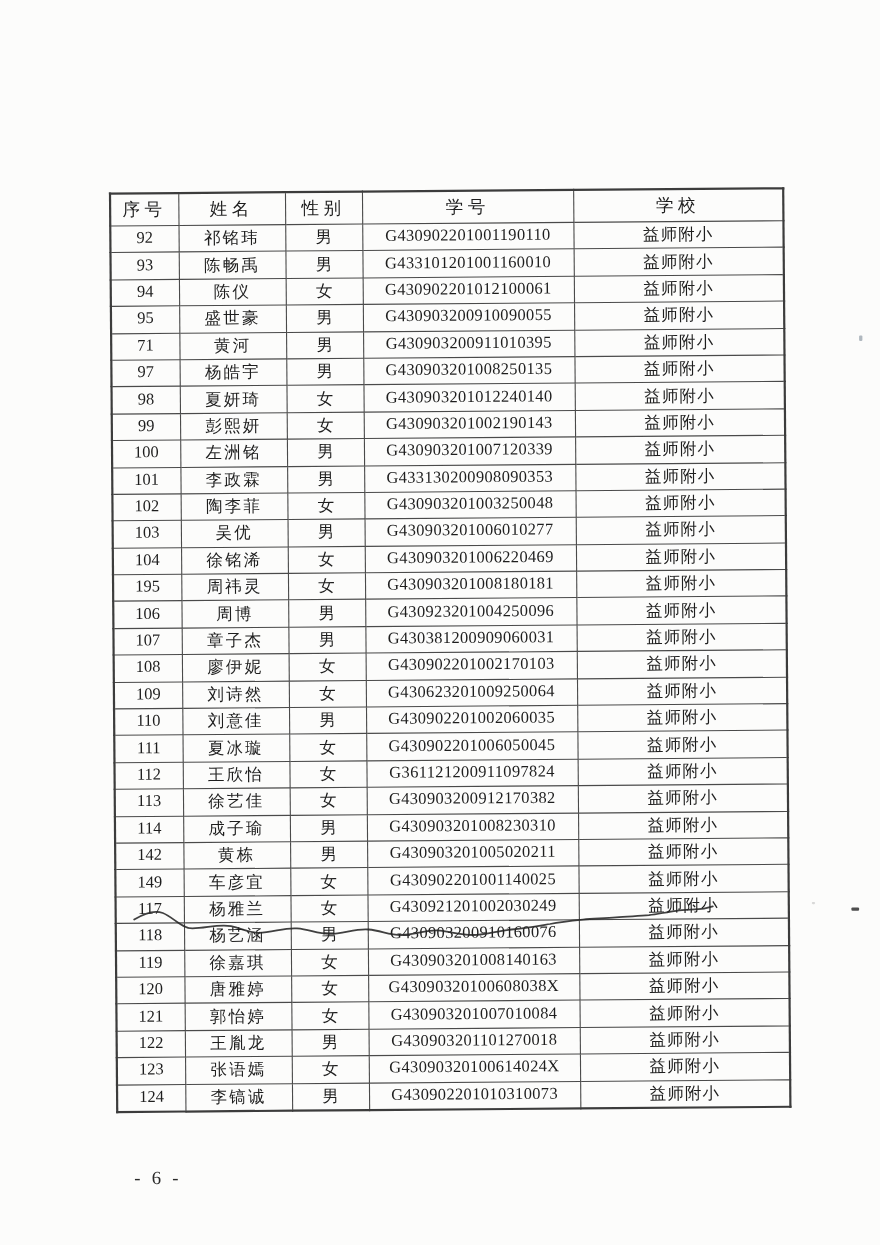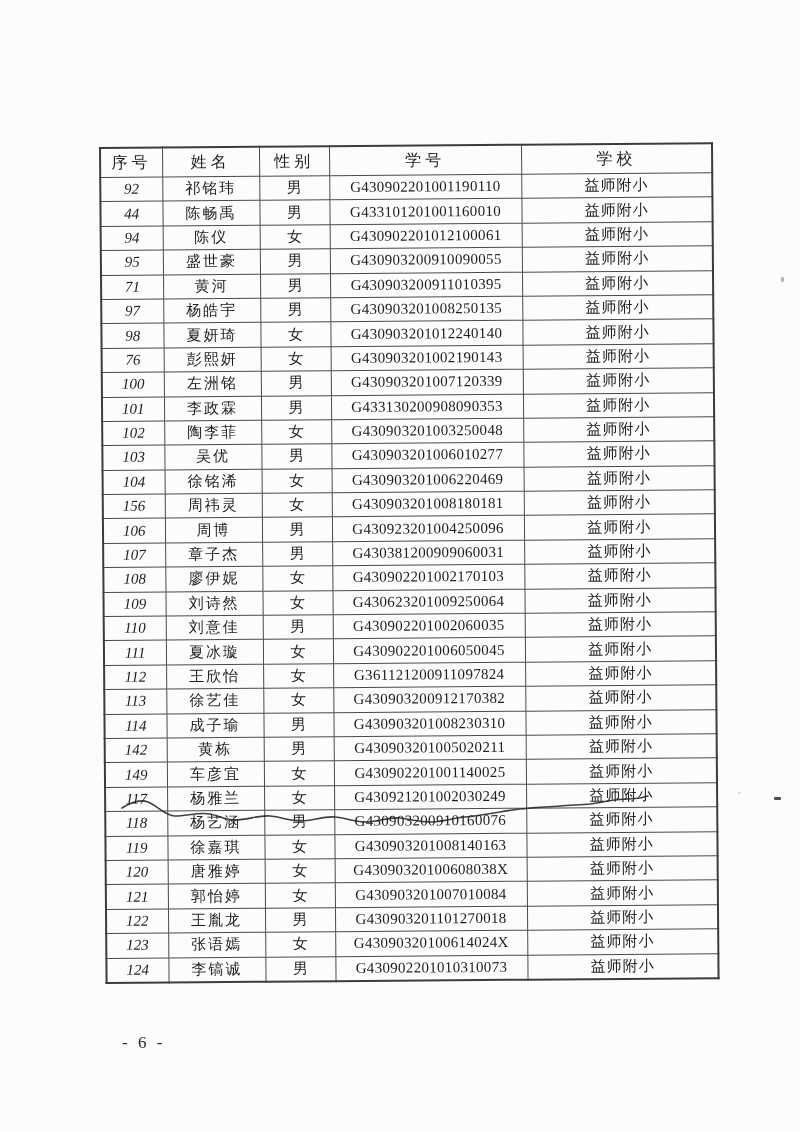--- a/index.html
+++ b/index.html
@@ -2,42 +2,42 @@
 <html><head>
 <meta charset="utf-8">
 <style>
   html,body{margin:0;padding:0;}
   body{
     width:800px;height:1132px;position:relative;overflow:hidden;
     background:#fcfcfb;
     font-family:"Liberation Serif","DejaVu Serif",serif;
     color:#1e1e1e;
   }
-  .scan-page{position:absolute;inset:0;}
+  .scan-page{position:absolute;inset:0;margin-top:28px;}
   .table-wrap{
     position:absolute;left:99px;top:147px;width:612px;
     transform:rotate(-0.45deg);transform-origin:0 0;
   }
   table.roster{
     width:612px;border-collapse:collapse;table-layout:fixed;
     border:2px solid #3c3c3c;
   }
   table.roster th, table.roster td{
     border:1px solid #4a4a4a;
     padding:0;margin:0;
     text-align:center;vertical-align:middle;
     font-weight:normal;
     color:#1e1e1e;
     overflow:hidden;white-space:nowrap;
   }
   table.roster th{height:28px;font-size:16px;letter-spacing:4px;}
   table.roster td{height:23.4px;font-size:15px;}
   td.c-id{font-size:15.5px;letter-spacing:0.3px;}
   td.c-school{text-align:left;padding-left:13px;letter-spacing:1px;}
-  td.c-index{font-size:14.5px;font-style:italic;}
+  td.c-index{font-size:14.5px;}
   td.c-name{letter-spacing:2px;}
   .page-number{
     position:absolute;left:122px;top:1033px;
     font-size:17px;letter-spacing:3px;color:#2a2a2a;
   }
   .scribble-svg{position:absolute;left:60px;top:790px;width:600px;height:40px;pointer-events:none;}
   .mark{position:absolute;border-radius:1px;}
   .mark-right-top{left:781px;top:277px;width:3px;height:5px;background:#97a2ab;opacity:.75;}
   .mark-right-mid{left:774px;top:797px;width:7px;height:3px;background:#2f2f2f;opacity:.85;}
   .mark-right-faint{left:738px;top:792px;width:3px;height:2px;background:#b9b9b9;opacity:.55;}
@@ -67,21 +67,21 @@
       </thead>
       <tbody>
           <tr>
         <td class="c-index">92</td>
         <td class="c-name">祁铭玮</td>
         <td class="c-gender">男</td>
         <td class="c-id">G430902201001190110</td>
         <td class="c-school">益师附小</td>
       </tr>
           <tr>
-        <td class="c-index">44</td>
+        <td class="c-index">93</td>
         <td class="c-name">陈畅禹</td>
         <td class="c-gender">男</td>
         <td class="c-id">G433101201001160010</td>
         <td class="c-school">益师附小</td>
       </tr>
           <tr>
         <td class="c-index">94</td>
         <td class="c-name">陈仪</td>
         <td class="c-gender">女</td>
         <td class="c-id">G430902201012100061</td>
@@ -109,21 +109,21 @@
         <td class="c-school">益师附小</td>
       </tr>
           <tr>
         <td class="c-index">98</td>
         <td class="c-name">夏妍琦</td>
         <td class="c-gender">女</td>
         <td class="c-id">G430903201012240140</td>
         <td class="c-school">益师附小</td>
       </tr>
           <tr>
-        <td class="c-index">76</td>
+        <td class="c-index">99</td>
         <td class="c-name">彭熙妍</td>
         <td class="c-gender">女</td>
         <td class="c-id">G430903201002190143</td>
         <td class="c-school">益师附小</td>
       </tr>
           <tr>
         <td class="c-index">100</td>
         <td class="c-name">左洲铭</td>
         <td class="c-gender">男</td>
         <td class="c-id">G430903201007120339</td>
@@ -151,21 +151,21 @@
         <td class="c-school">益师附小</td>
       </tr>
           <tr>
         <td class="c-index">104</td>
         <td class="c-name">徐铭浠</td>
         <td class="c-gender">女</td>
         <td class="c-id">G430903201006220469</td>
         <td class="c-school">益师附小</td>
       </tr>
           <tr>
-        <td class="c-index">156</td>
+        <td class="c-index">195</td>
         <td class="c-name">周祎灵</td>
         <td class="c-gender">女</td>
         <td class="c-id">G430903201008180181</td>
         <td class="c-school">益师附小</td>
       </tr>
           <tr>
         <td class="c-index">106</td>
         <td class="c-name">周博</td>
         <td class="c-gender">男</td>
         <td class="c-id">G430923201004250096</td>

